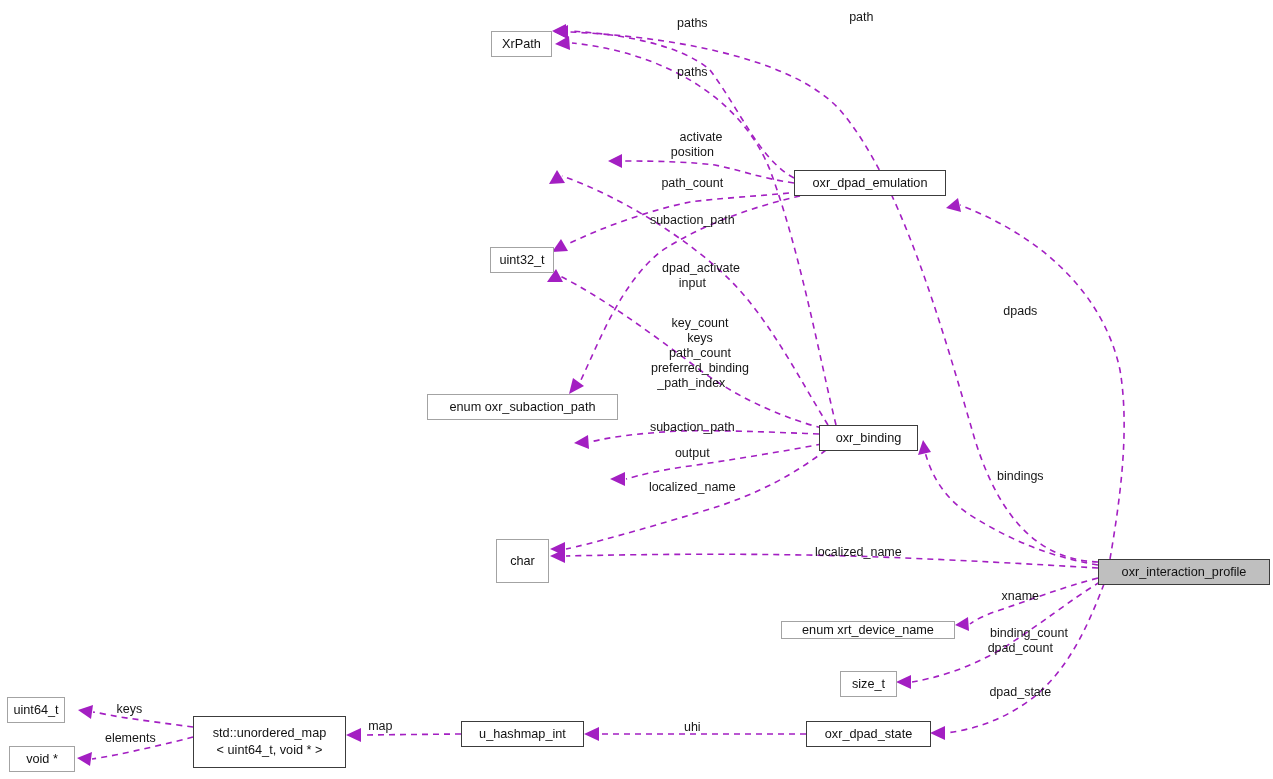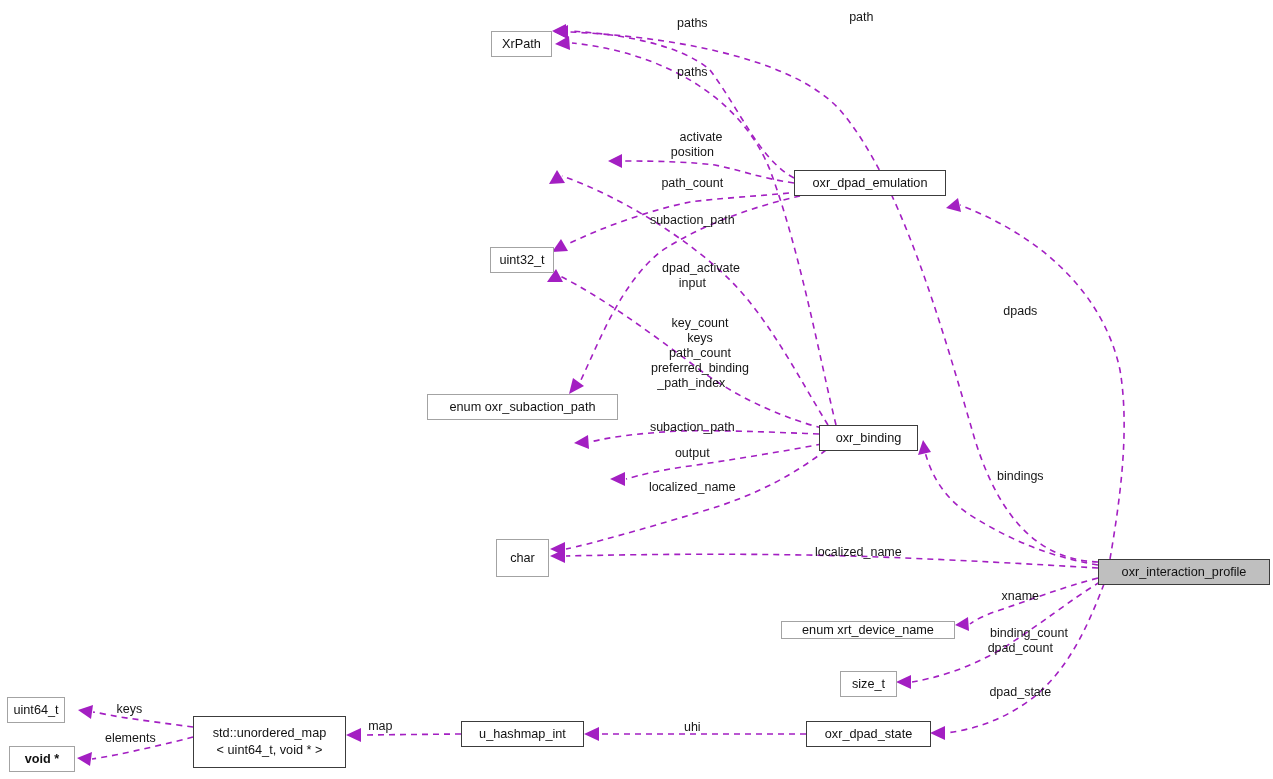--- a/index.html
+++ b/index.html
@@ -261,21 +261,21 @@
 
   <div class="node-box node-plain" style="left:427px; top:394px; width:191px; height:26px;">
     <span class="node-line">enum oxr_subaction_path</span>
   </div>
 
   <div class="node-box node-struct" style="left:819px; top:425px; width:99px; height:26px;">
     <span class="node-line">oxr_binding</span>
   </div>
 
 
-  <div class="node-box node-plain" style="left:496px; top:539px; width:53px; height:38px;">
+  <div class="node-box node-plain" style="left:496px; top:539px; width:53px; height:44px;">
     <span class="node-line">char</span>
   </div>
 
   <div class="node-box node-focus" style="left:1098px; top:559px; width:172px; height:26px;">
     <span class="node-line">oxr_interaction_profile</span>
   </div>
 
   <div class="node-box node-plain" style="left:781px; top:621px; width:174px; height:18px;">
     <span class="node-line">enum xrt_device_name</span>
   </div>
@@ -294,17 +294,17 @@
   </div>
 
   <div class="node-box node-struct" style="left:461px; top:721px; width:123px; height:26px;">
     <span class="node-line">u_hashmap_int</span>
   </div>
 
   <div class="node-box node-struct" style="left:806px; top:721px; width:125px; height:26px;">
     <span class="node-line">oxr_dpad_state</span>
   </div>
 
-  <div class="node-box node-plain" style="left:9px; top:746px; width:66px; height:26px;font-weight:bold;">
+  <div class="node-box node-plain" style="left:9px; top:746px; width:66px; height:26px;">
     <span class="node-line">void *</span>
   </div>
 
 </div>
 
 </body></html>

